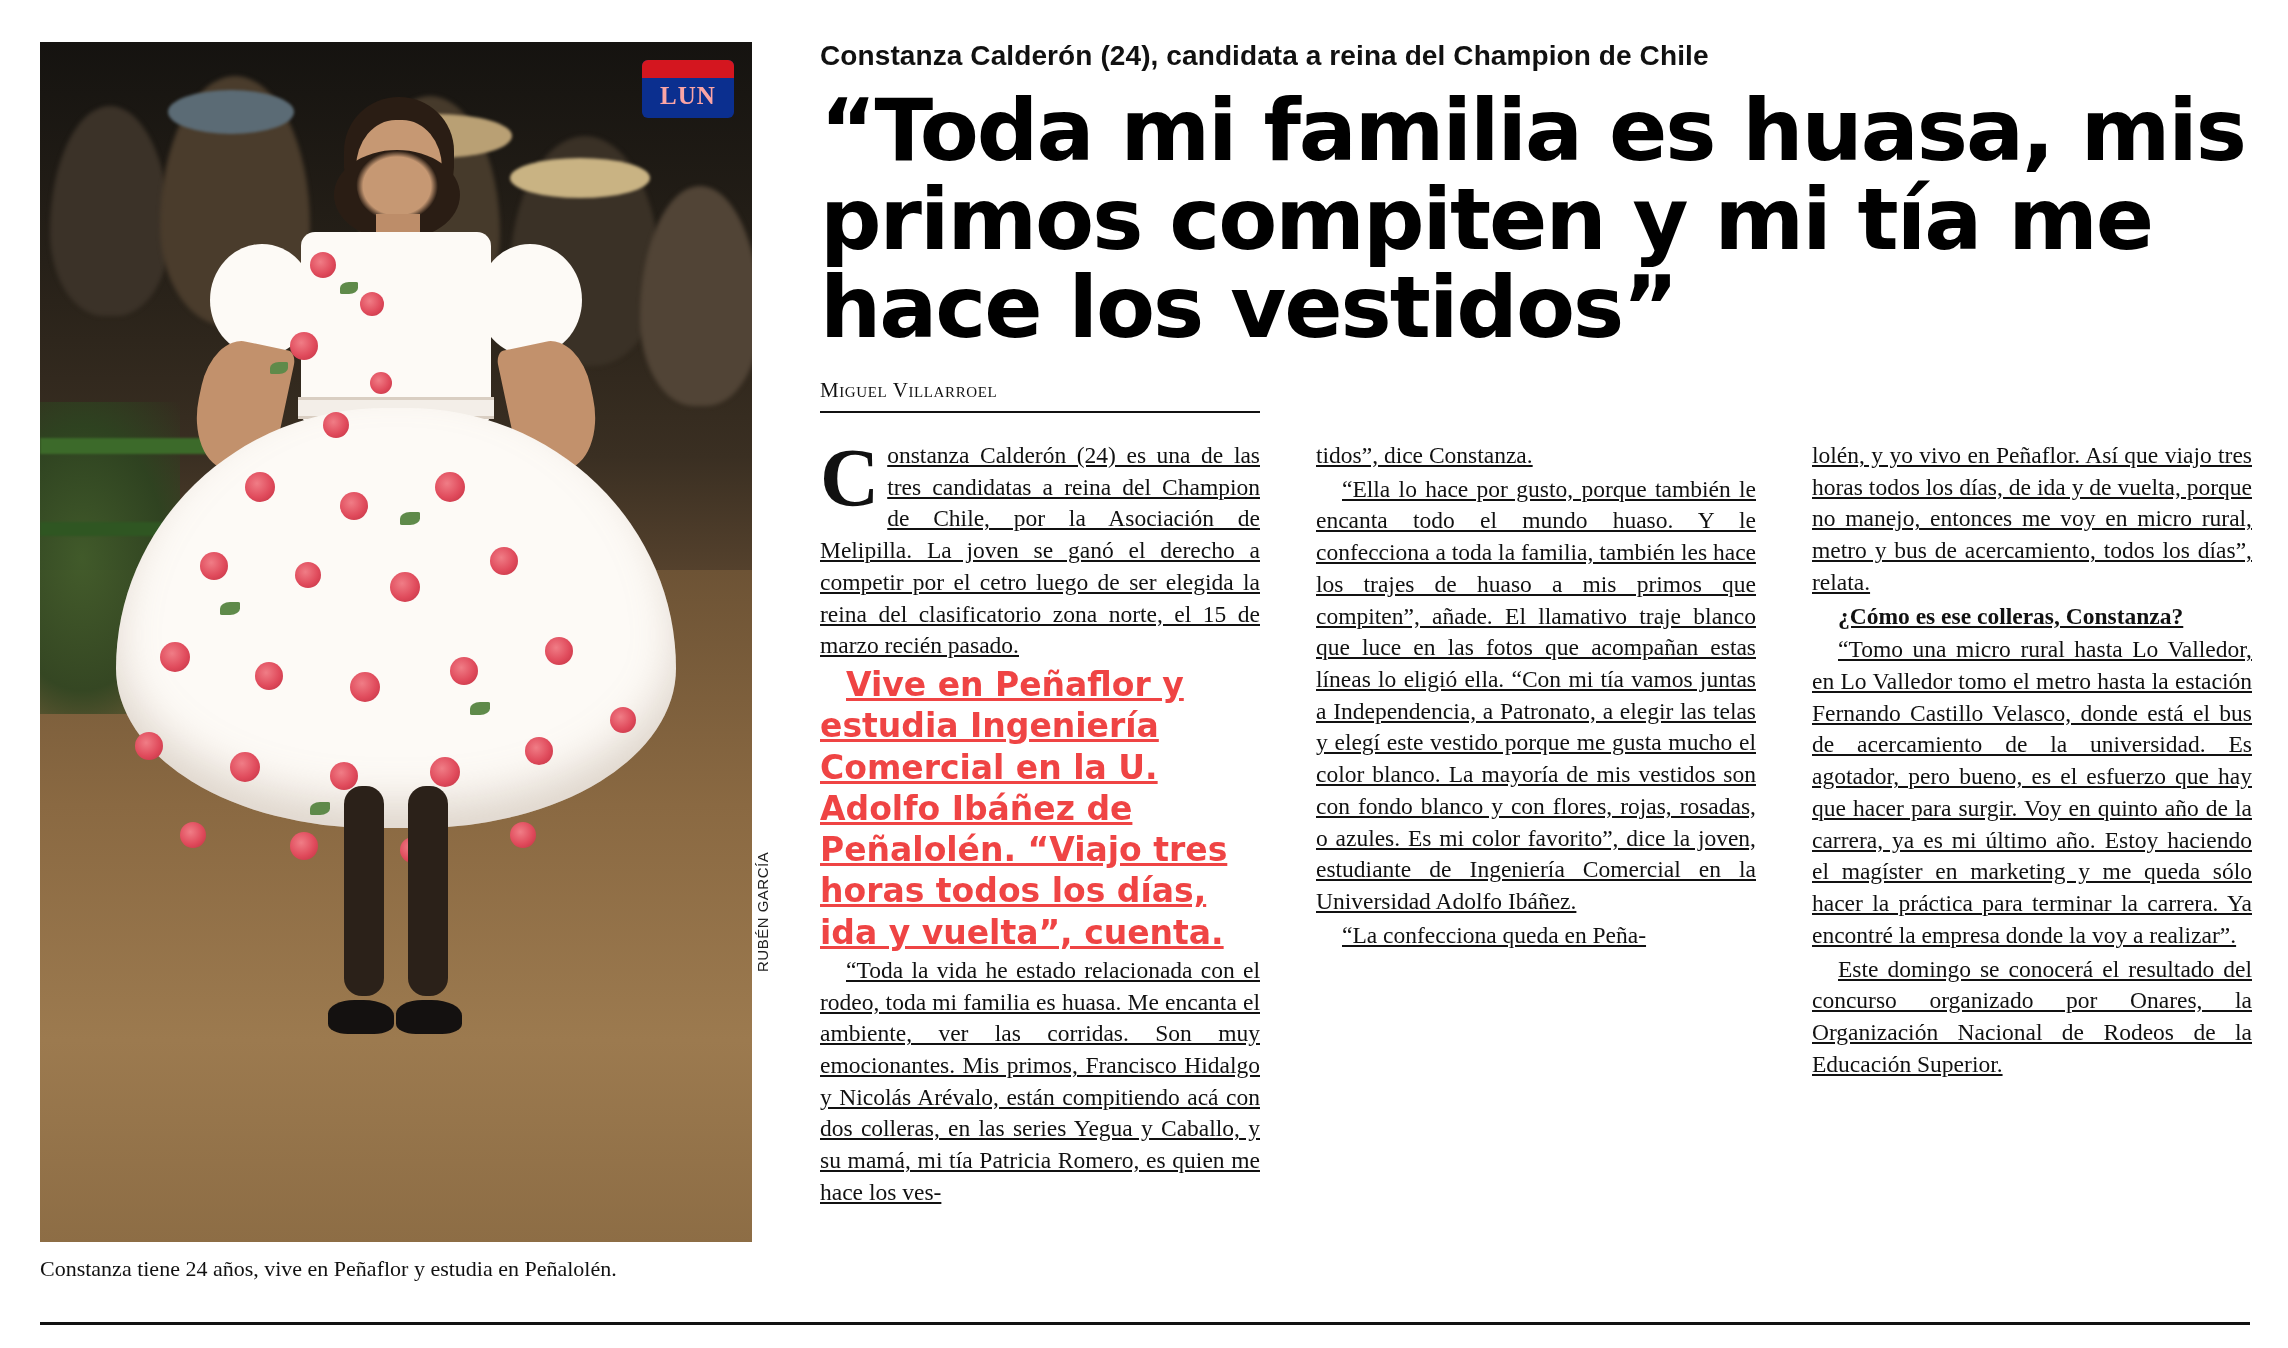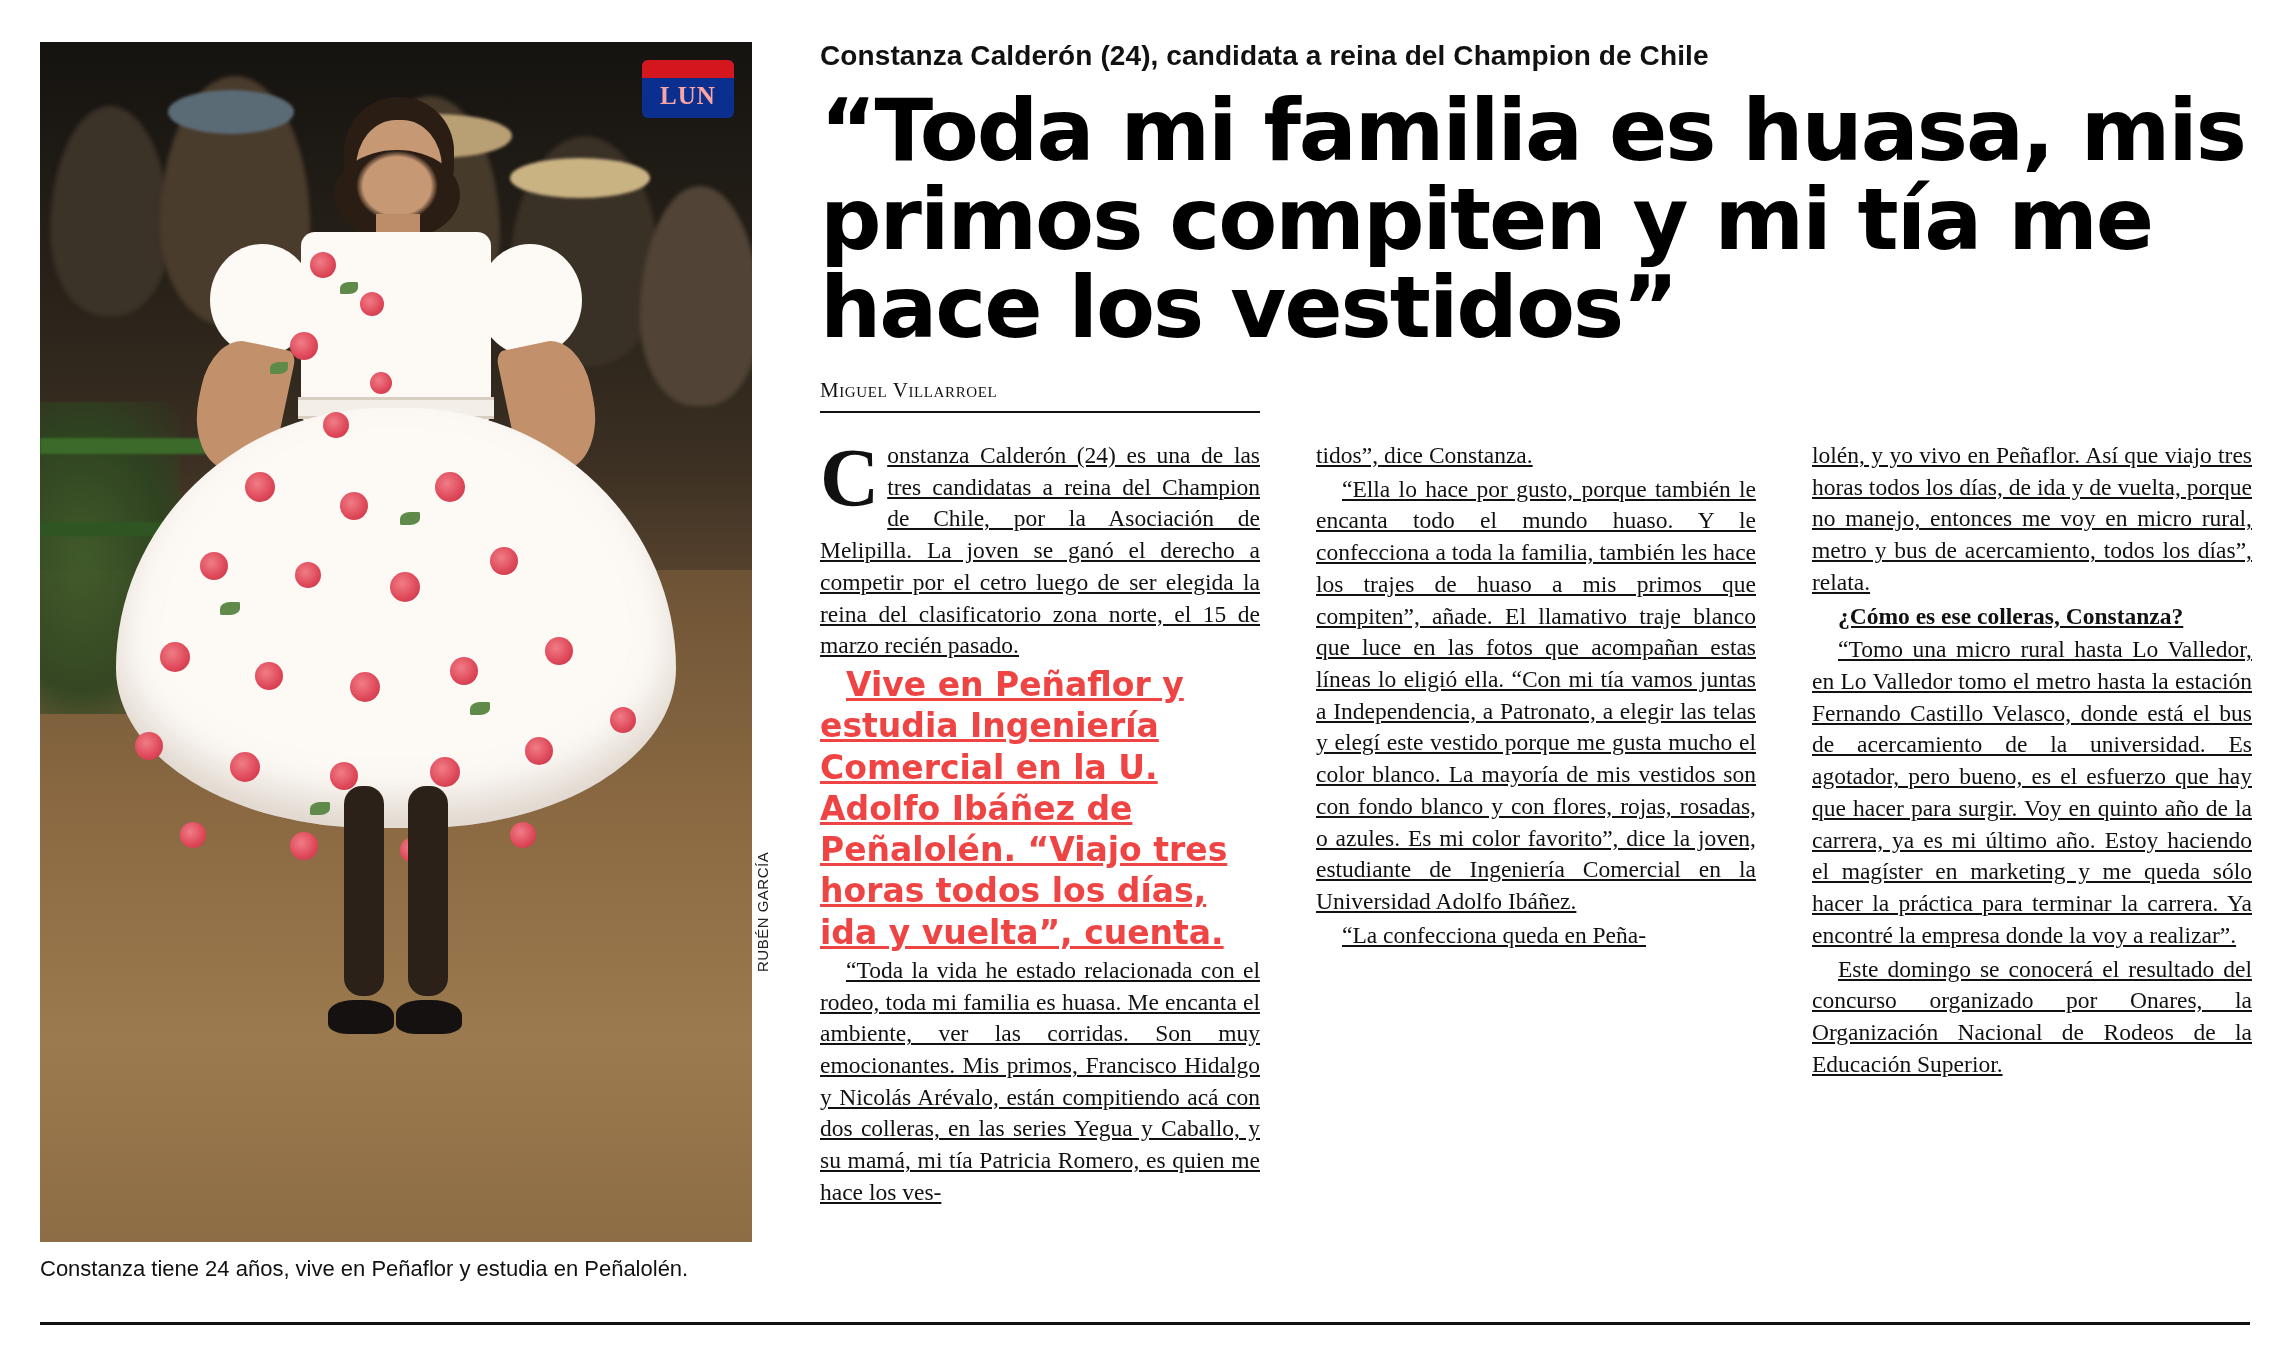--- a/index.html
+++ b/index.html
@@ -183,21 +183,21 @@
     white-space: nowrap;
     font-family: "Liberation Sans", sans-serif;
   }
   .photo-caption {
     position: absolute;
     left: 0;
     top: 1214px;
     width: 730px;
     font-size: 22px;
     color: #111;
-    font-family: Liberation Sans, sans-serif;
+    font-family: Liberation Serif, serif;
   }
 
   
   .article {
     position: absolute;
     left: 820px;
     top: 40px;
     width: 1432px;
     height: 1262px;
   }

